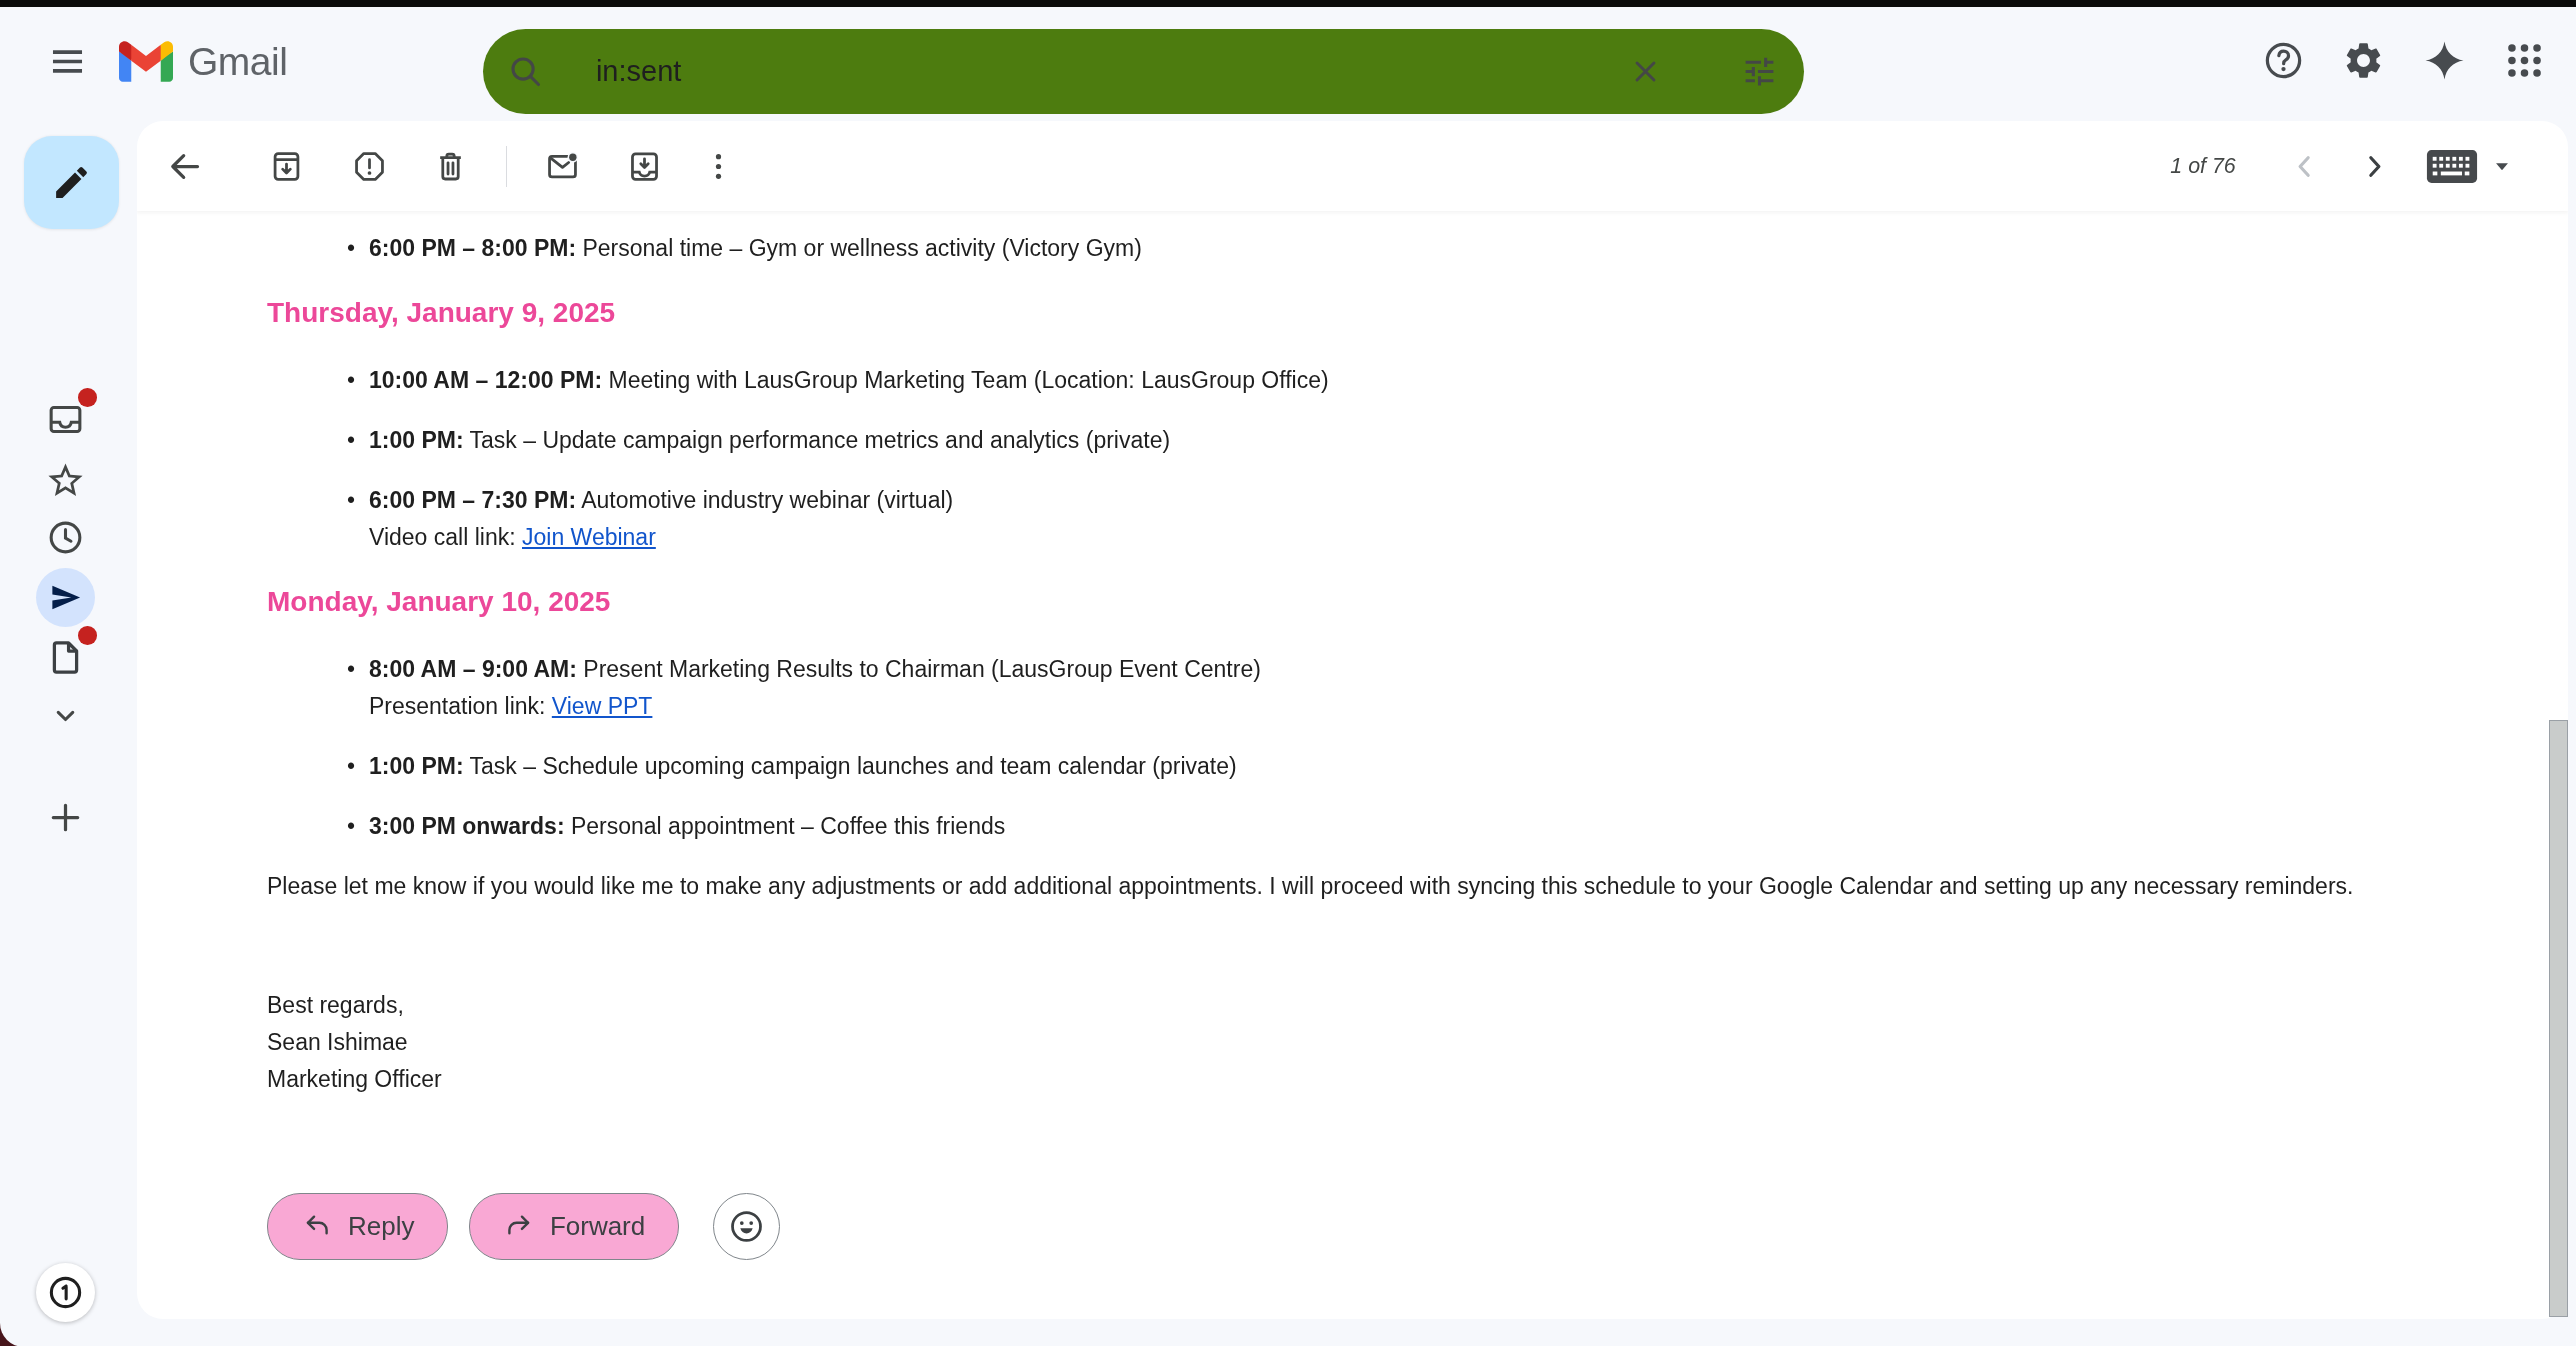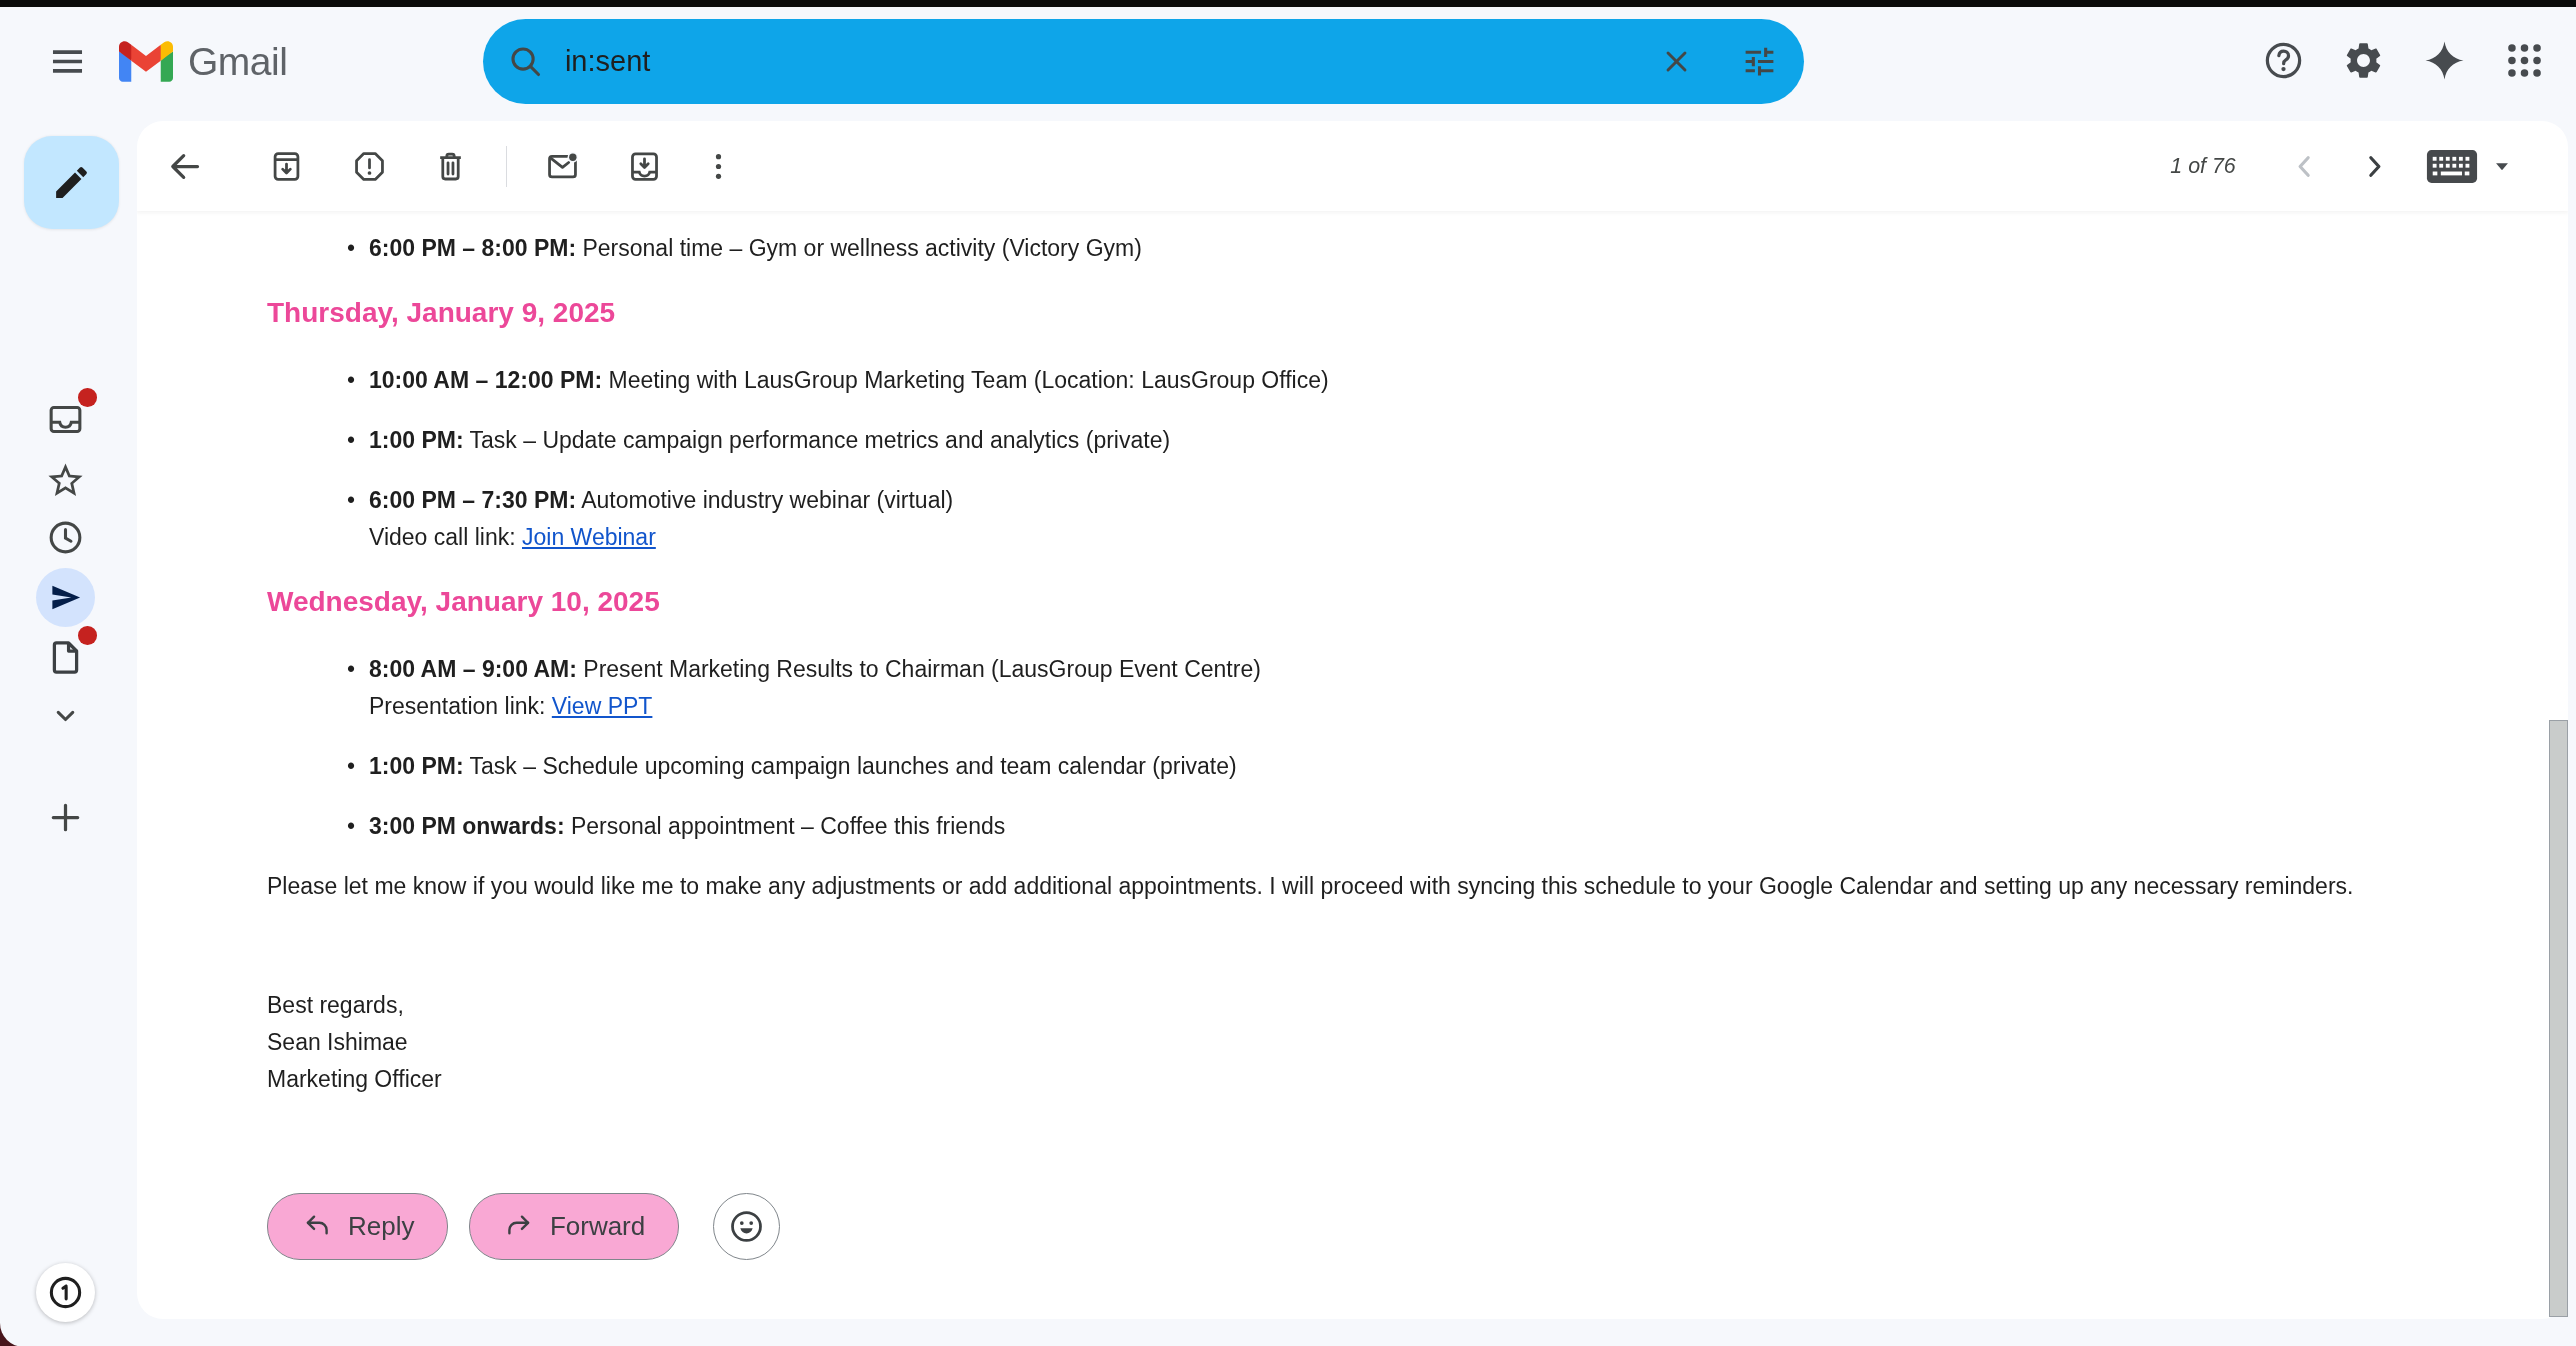--- a/index.html
+++ b/index.html
@@ -15,22 +15,22 @@
 
   
   .topbar { position:absolute; top:7.4px; left:0; right:0; height:113px; }
   .iconbtn { border:none; background:transparent; padding:0; display:grid; place-items:center;
              border-radius:50%; cursor:pointer; }
   .hamburger { position:absolute; left:30px; top:16.7px; width:74px; height:74px; }
   .logo { position:absolute; left:119px; top:32.5px; display:flex; align-items:center; }
   .logo svg { width:54px; height:41px; }
   .wordmark { font-size:39px; color:#5f6368; margin-left:15px; letter-spacing:-0.5px; }
 
-  .searchbar { position:absolute; left:483px; top:12px; width:1321px; height:85px;
-               background:#0ea5e9; border-radius:43px; display:flex; align-items:center; }
+  .searchbar { position:absolute; left:483px; top:22px; width:1321px; height:85px;
+               background:#4d7c0f; border-radius:43px; display:flex; align-items:center;gap:31px; }
   .searchbar .iconbtn { width:67px; height:67px; flex:0 0 auto; }
   .search-input { flex:1; border:none; outline:none; background:transparent;
                   font-size:29px; color:#1f1f1f; font-family:inherit; padding:0 9.3px 0 5.6px; }
   .sb-lead { margin-left:9.3px; }
   .sb-clear { margin-right:16px; }
   .sb-tune { margin-right:11px; }
 
   .tb-right { position:absolute; right:16px; top:17.6px; display:flex; align-items:center; gap:9.3px; }
   .tb-right .iconbtn { width:71px; height:71px; }
 
@@ -309,21 +309,21 @@
       <div id="groups-mount">
           <ul>
             <li><b>6:00 PM – 8:00 PM:</b><span> Personal time – Gym or wellness activity (Victory Gym)</span></li>
           </ul>
           <h3>Thursday, January 9, 2025</h3>
           <ul>
             <li><b>10:00 AM – 12:00 PM:</b><span> Meeting with LausGroup Marketing Team (Location: LausGroup Office)</span></li>
             <li><b>1:00 PM:</b><span> Task – Update campaign performance metrics and analytics (private)</span></li>
             <li><b>6:00 PM – 7:30 PM:</b><span> Automotive industry webinar (virtual)</span><div><span>Video call link: </span><a href="#">Join Webinar</a></div></li>
           </ul>
-          <h3>Wednesday, January 10, 2025</h3>
+          <h3>Monday, January 10, 2025</h3>
           <ul>
             <li><b>8:00 AM – 9:00 AM:</b><span> Present Marketing Results to Chairman (LausGroup Event Centre)</span><div><span>Presentation link: </span><a href="#">View PPT</a></div></li>
             <li><b>1:00 PM:</b><span> Task – Schedule upcoming campaign launches and team calendar (private)</span></li>
             <li><b>3:00 PM onwards:</b><span> Personal appointment – Coffee this friends</span></li>
           </ul>
         </div>
 
       <p class="closing">Please let me know if you would like me to make any adjustments or add additional appointments. I will proceed with syncing this schedule to your Google Calendar and setting up any necessary reminders.</p>
 
       <div class="signature">

